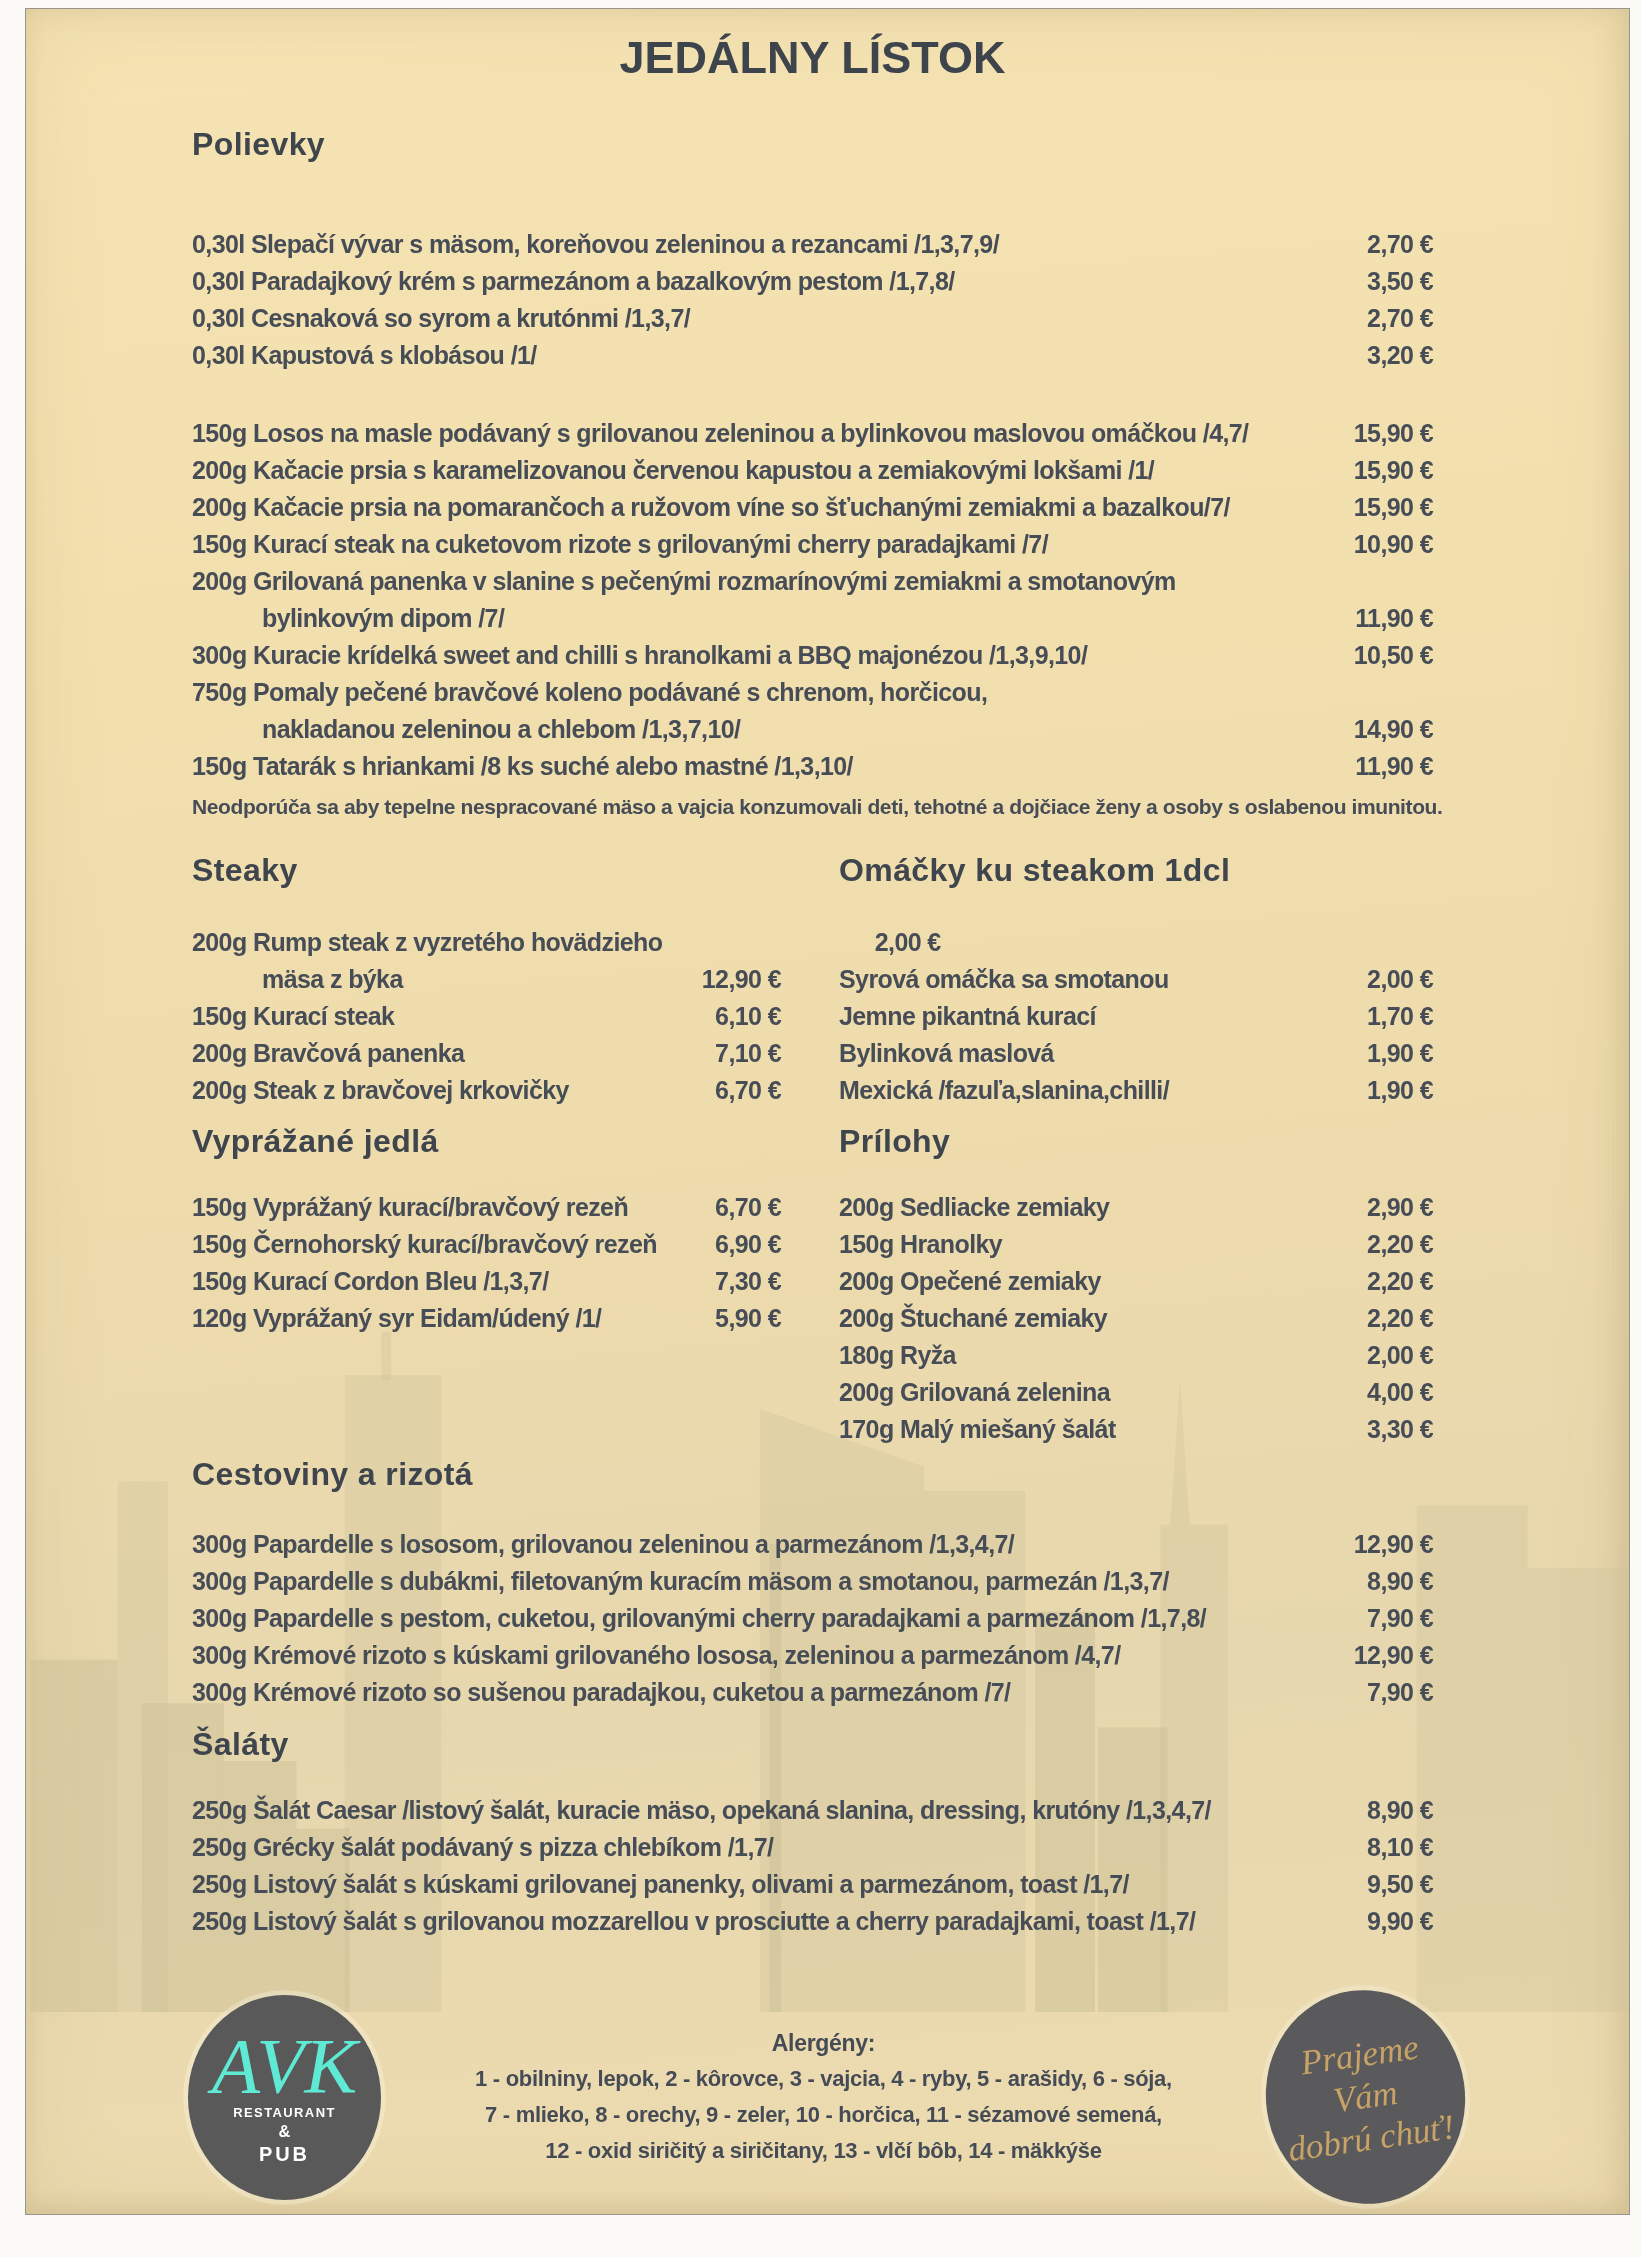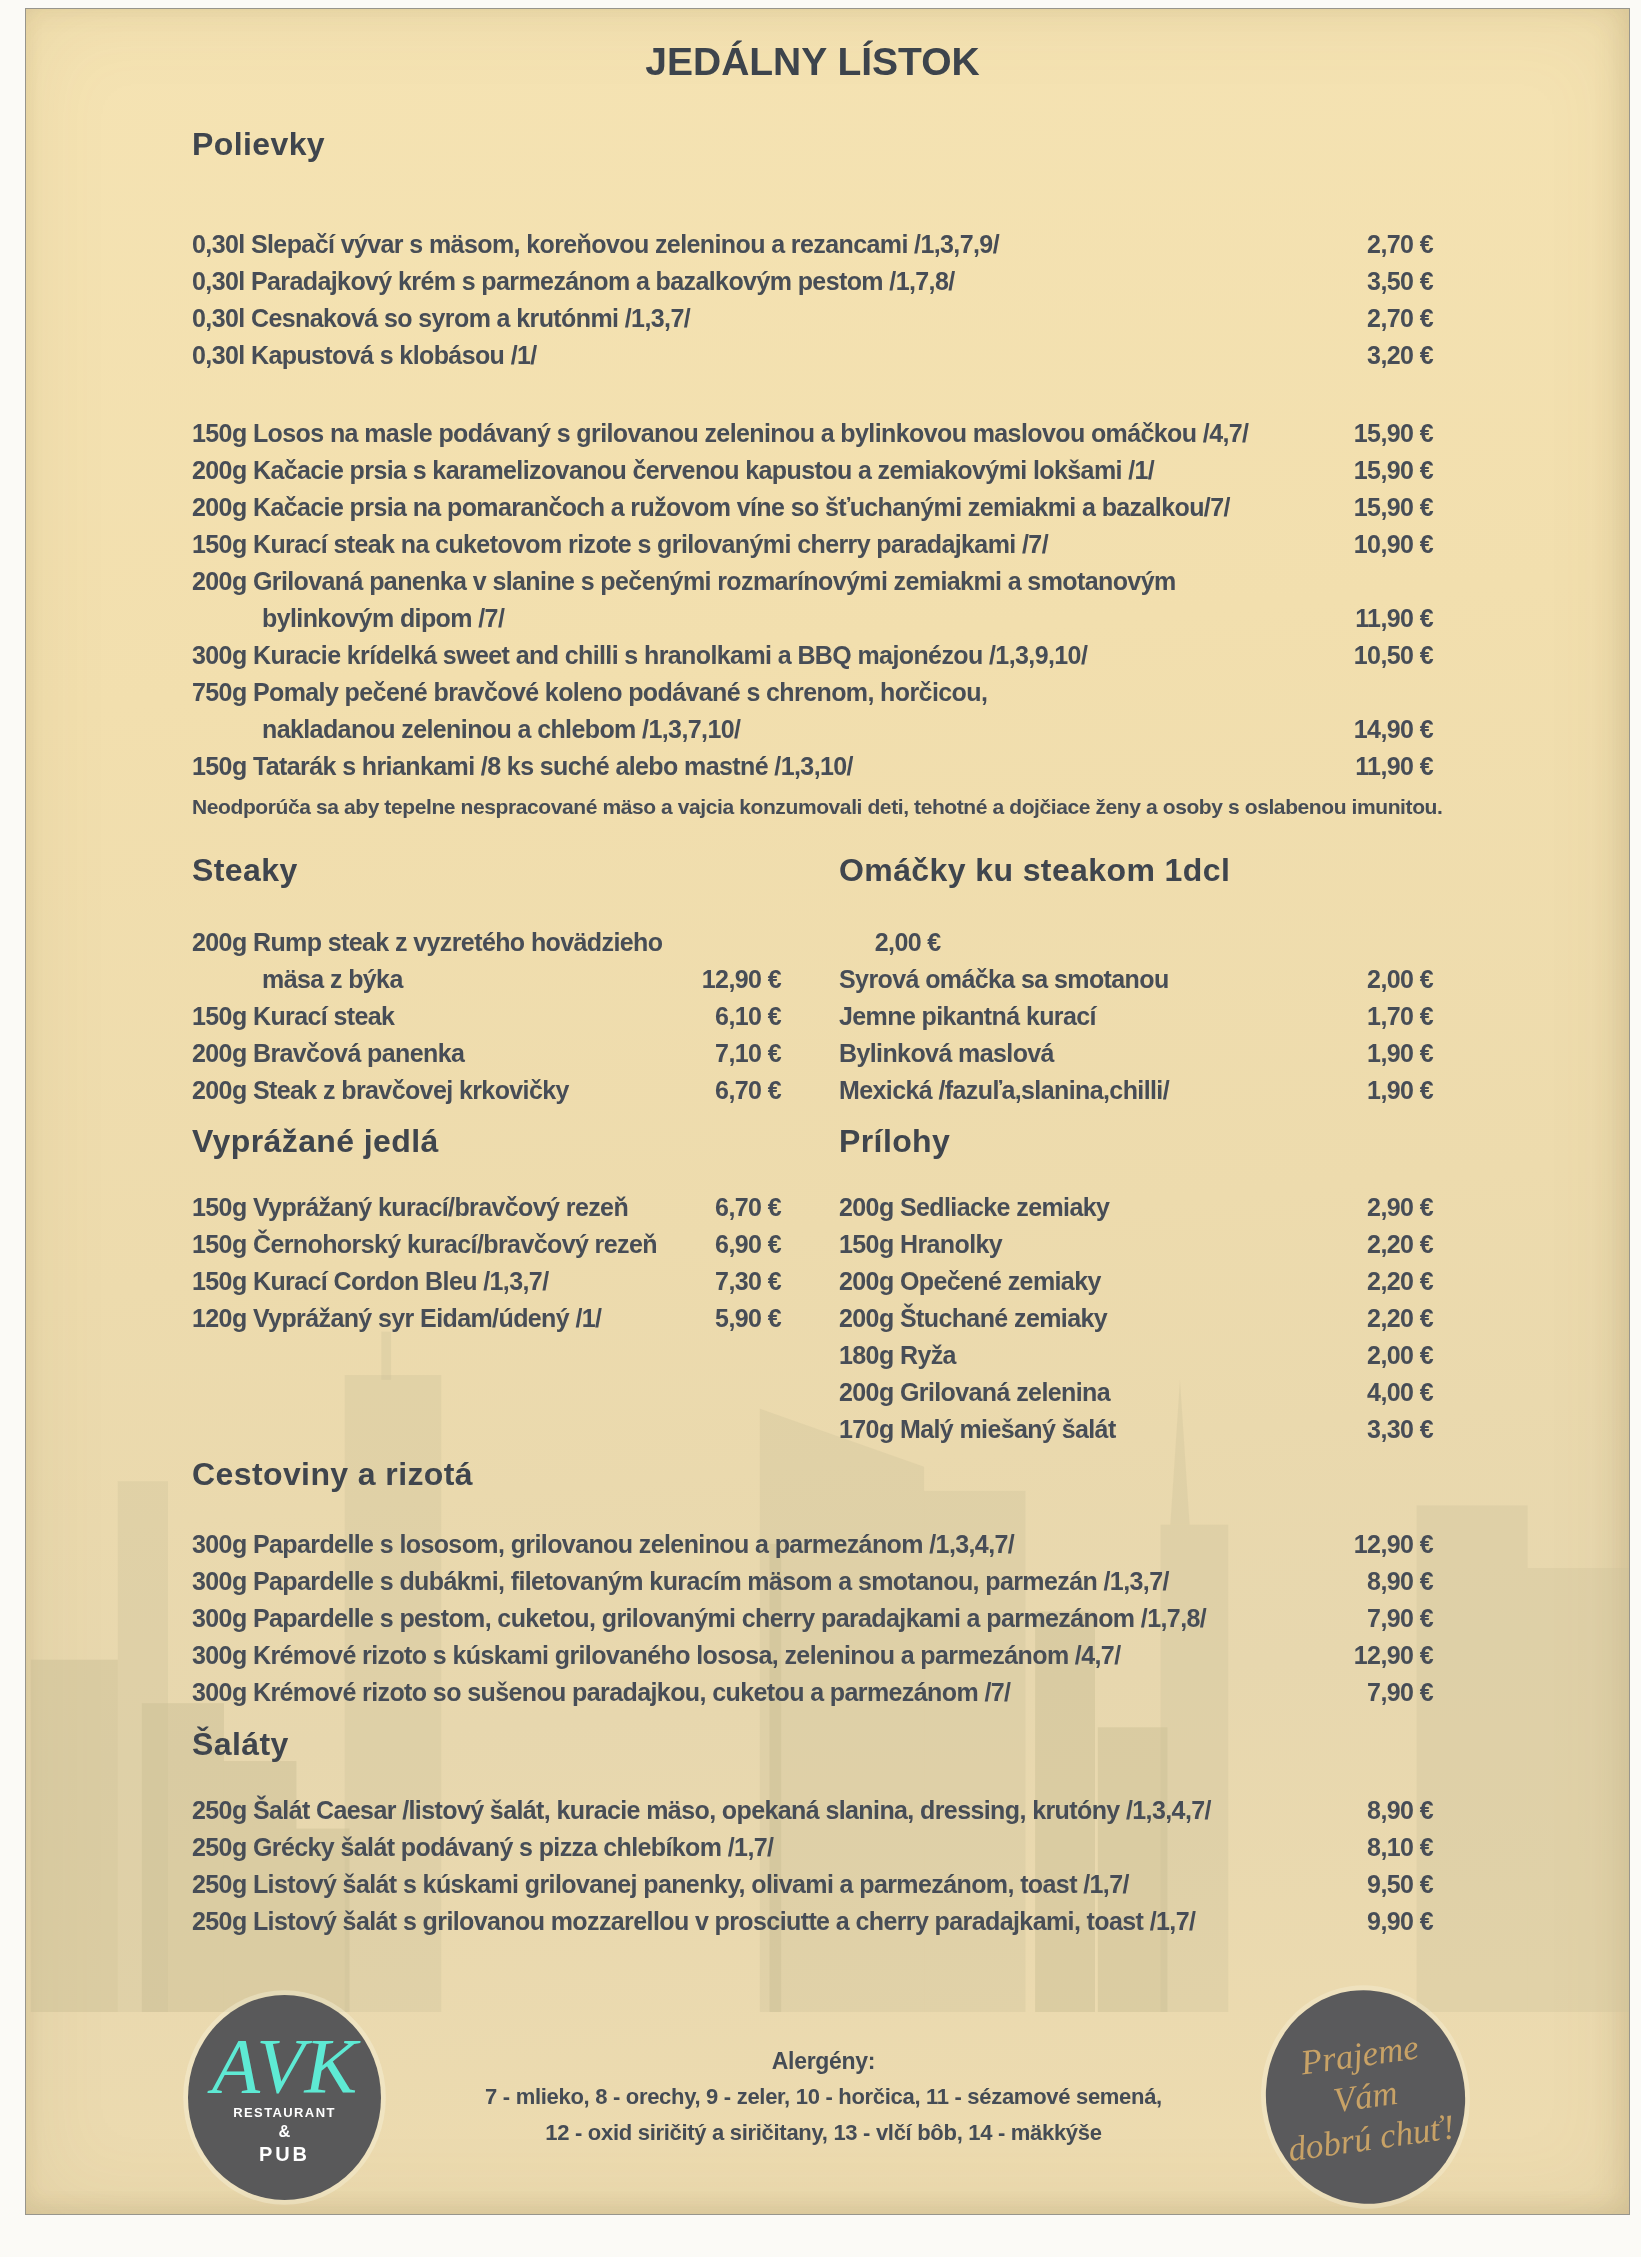--- a/index.html
+++ b/index.html
@@ -11,21 +11,21 @@
   .paper{
     position:absolute;left:25px;top:7.7px;width:1603px;height:2205px;
     background:linear-gradient(175deg,#f5e3b3 0%,#f2dfae 30%,#eddbad 55%,#e7d7ae 75%,#eedcb0 100%);
     border:1px solid #97958c;
     box-shadow:inset 0 0 87px rgba(130,105,60,.10), inset -11.6px 0 27px rgba(120,100,55,.10), inset 0 -7.7px 19.3px rgba(120,100,55,.08);
     overflow:hidden;
   }
   .skyline{position:absolute;z-index:1;left:0;top:1313px;width:1603px;height:690px;}
   .inner{position:relative;z-index:2;margin-left:166px;width:1241px;color:#454c55;}
   .title{
-    font-size:39px;font-weight:700;text-align:center;color:#3d444c;letter-spacing:0;margin-top:31px;
+    padding-top:23px;font-size:45px;font-weight:700;text-align:center;color:#3d444c;letter-spacing:0;
   }
   h2{font-size:32px;margin:0;color:#3f454d;letter-spacing:0.4px;font-weight:700;}
   .row{display:flex;align-items:baseline;font-size:25px;font-weight:700;line-height:37px;letter-spacing:-0.6px;color:#474d56;}
   .txt{flex:1;white-space:nowrap;min-width:0;}
   .price{text-align:right;min-width:106px;padding-left:9.7px;white-space:nowrap;}
   .row.indent .txt{padding-left:70px;}
   .sec-polievky h2{margin-top:42px;}
   .sec-polievky .list{margin-top:63px;}
   .sec-hlavne h2{margin-top:25px;}
   .sec-hlavne .list{margin-top:41px;}
@@ -369,20 +369,21 @@
 
   <div class="footer">
     <div class="logo">
       <div class="avk">AVK</div>
       <div class="l1">RESTAURANT</div>
       <div class="l2">&amp;</div>
       <div class="l3">PUB</div>
     </div>
     <div class="allergens">
       <div class="ahead">Alergény:</div>
+      <div>1 - obilniny, lepok, 2 - kôrovce, 3 - vajcia, 4 - ryby, 5 - arašidy, 6 - sója,</div>
       <div>7 - mlieko, 8 - orechy, 9 - zeler, 10 - horčica, 11 - sézamové semená,</div>
       <div>12 - oxid siričitý a siričitany, 13 - vlčí bôb, 14 - mäkkýše</div>
     </div>
     <div class="badge">
       <div>Prajeme</div>
       <div>Vám</div>
       <div>dobrú chuť!</div>
     </div>
   </div>
 

